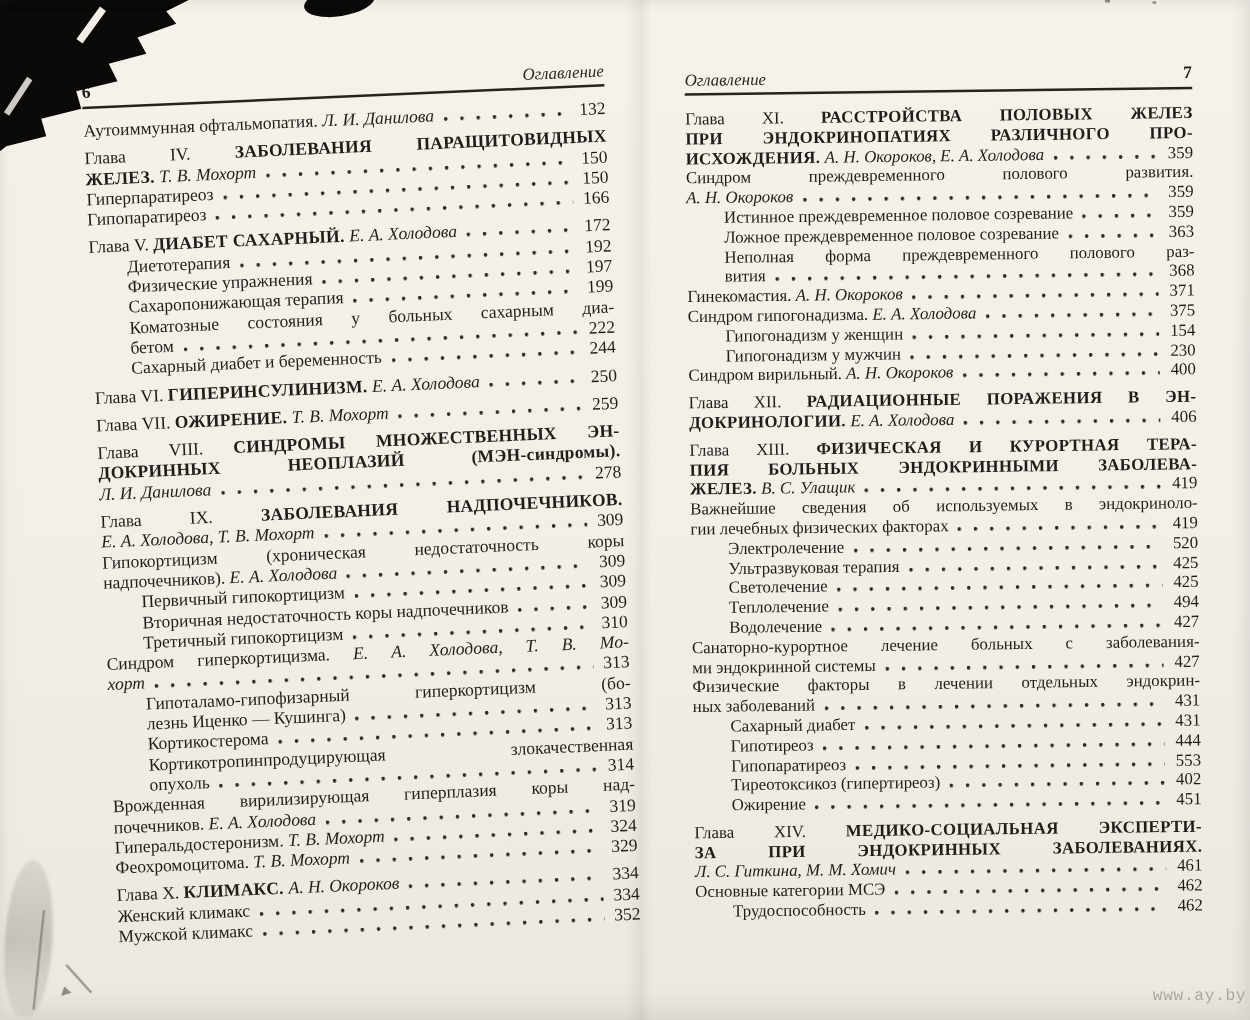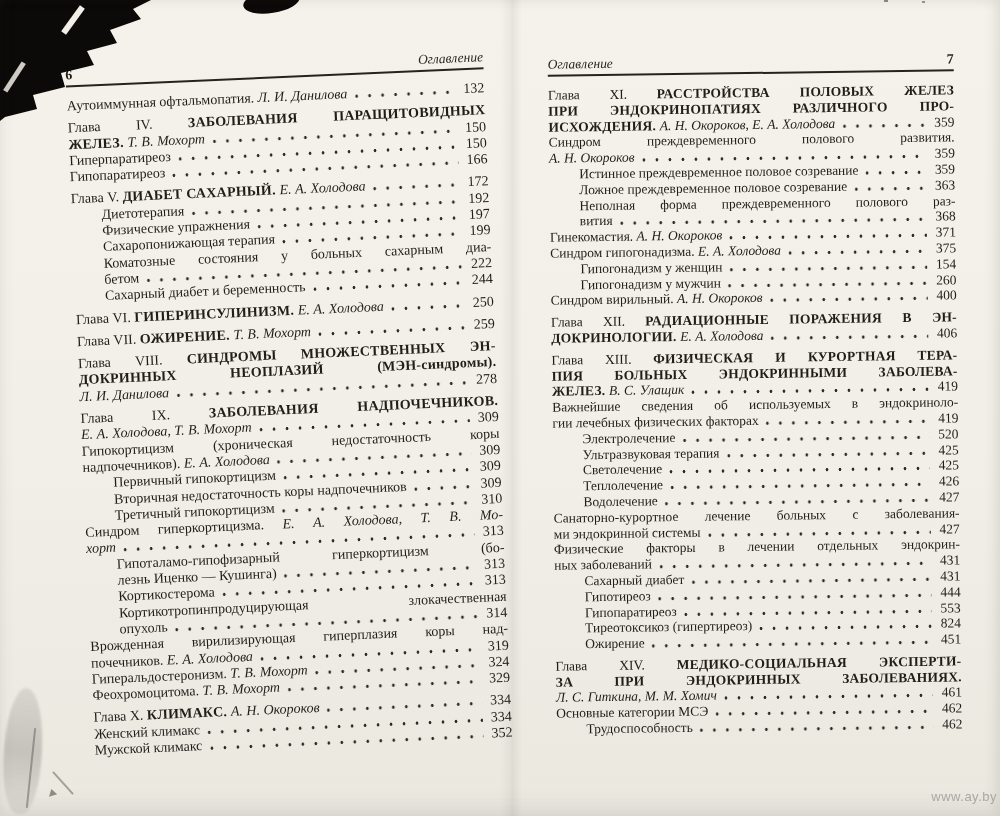--- a/index.html
+++ b/index.html
@@ -43,21 +43,21 @@
     background:linear-gradient(180deg,rgba(110,105,100,.16),rgba(110,105,100,.30) 50%,rgba(110,105,100,.10));
     transform:rotate(5deg); filter:blur(1.2px); }
   .pencil-line { position:absolute; left:30px; top:728px; width:2px; height:80px; background:rgba(75,70,64,.42); transform:rotate(6deg); filter:blur(.4px); }
   .pencil-arrow-line { position:absolute; left:62px; top:768px; width:2px; height:30px; background:rgba(75,70,64,.45); transform:rotate(-42deg); }
   .pencil-arrow-head { position:absolute; left:50px; top:790px; width:0; height:0;
     border-left:7px solid rgba(70,65,60,.55); border-top:3px solid transparent; border-bottom:5px solid transparent; transform:rotate(18deg); }
   .gutter-shadow { position:absolute; left:500px; top:0; width:22px; height:816px;
     background:linear-gradient(90deg,transparent,rgba(60,55,50,.05) 45%,rgba(60,55,50,.08) 55%,transparent); }
   .edge-shade { position:absolute; inset:0; pointer-events:none;
     box-shadow:inset 0 -12px 18px rgba(80,75,70,.08), inset -6px 0 12px rgba(80,75,70,.05), inset 0 4px 8px rgba(80,75,70,.04); }
-  .watermark { position:absolute; right:3px; bottom:12px; font-family:Liberation Sans, sans-serif;
+  .watermark { position:absolute; right:3px; bottom:12px; font-family:Liberation Mono, monospace;
     font-size:13px; color:#aaa8a3; letter-spacing:.5px; }
 </style>
 </head>
 <body>
 
 <div class="scan">
 
   <div class="page page-left">
     <div class="page-header">
       <span class="pgnum">6</span>
@@ -291,21 +291,21 @@
           <span class="pnum">375</span>
         </div>
         <div class="toc-line ind1">
           <span class="line-text"><span>Гипогонадизм у женщин</span></span>
           <span class="dots"></span>
           <span class="pnum">154</span>
         </div>
         <div class="toc-line ind1">
           <span class="line-text"><span>Гипогонадизм у мужчин</span></span>
           <span class="dots"></span>
-          <span class="pnum">260</span>
+          <span class="pnum">230</span>
         </div>
         <div class="toc-line">
           <span class="line-text"><span>Синдром вирильный. </span><span class="it">А. Н. Окороков</span></span>
           <span class="dots"></span>
           <span class="pnum">400</span>
         </div>
         <div class="toc-line gap just">
           <span class="line-text"><span>Глава XII. </span><span class="bd">РАДИАЦИОННЫЕ ПОРАЖЕНИЯ В ЭН-</span></span>
         </div>
         <div class="toc-line">
@@ -343,21 +343,21 @@
           <span class="pnum">425</span>
         </div>
         <div class="toc-line ind1">
           <span class="line-text"><span>Светолечение</span></span>
           <span class="dots"></span>
           <span class="pnum">425</span>
         </div>
         <div class="toc-line ind1">
           <span class="line-text"><span>Теплолечение</span></span>
           <span class="dots"></span>
-          <span class="pnum">426</span>
+          <span class="pnum">494</span>
         </div>
         <div class="toc-line ind1">
           <span class="line-text"><span>Водолечение</span></span>
           <span class="dots"></span>
           <span class="pnum">427</span>
         </div>
         <div class="toc-line just">
           <span class="line-text"><span>Санаторно-курортное лечение больных с заболевания-</span></span>
         </div>
         <div class="toc-line">
@@ -384,21 +384,21 @@
           <span class="pnum">444</span>
         </div>
         <div class="toc-line ind1">
           <span class="line-text"><span>Гипопаратиреоз</span></span>
           <span class="dots"></span>
           <span class="pnum">553</span>
         </div>
         <div class="toc-line ind1">
           <span class="line-text"><span>Тиреотоксикоз (гипертиреоз)</span></span>
           <span class="dots"></span>
-          <span class="pnum">824</span>
+          <span class="pnum">402</span>
         </div>
         <div class="toc-line ind1">
           <span class="line-text"><span>Ожирение</span></span>
           <span class="dots"></span>
           <span class="pnum">451</span>
         </div>
         <div class="toc-line gap just">
           <span class="line-text"><span>Глава XIV. </span><span class="bd">МЕДИКО-СОЦИАЛЬНАЯ ЭКСПЕРТИ-</span></span>
         </div>
         <div class="toc-line just">

